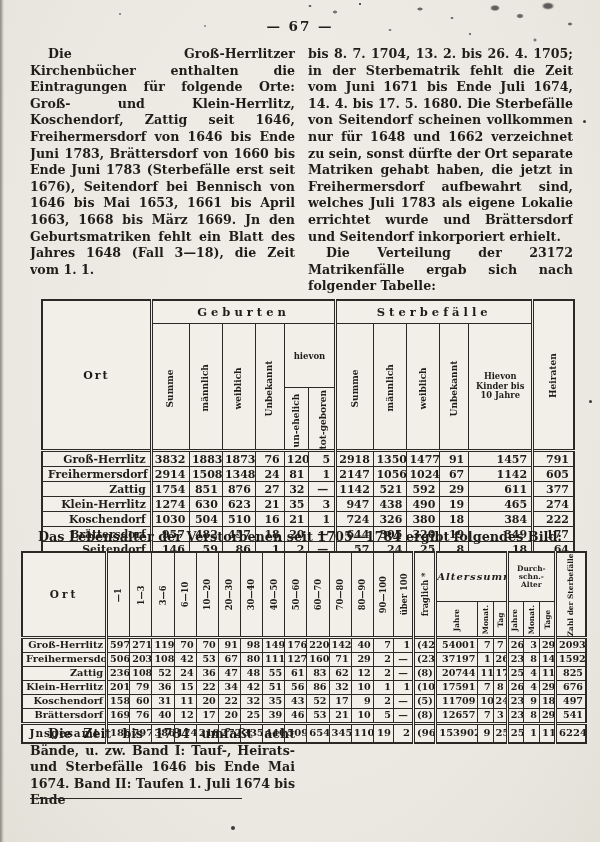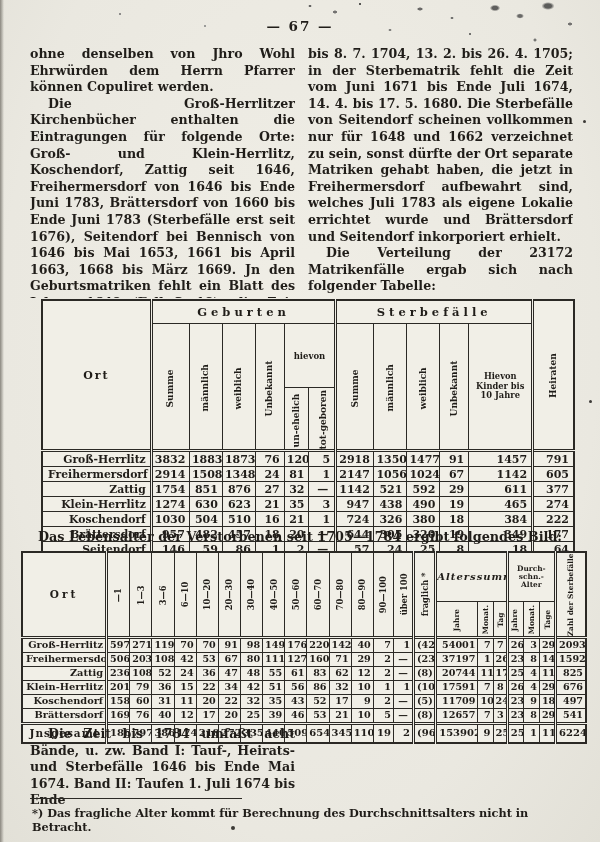--- a/index.html
+++ b/index.html
@@ -105,21 +105,20 @@
   <div class="edge-left"></div>
   <div class="dot" style="left:583px;top:120px;width:3px;height:3px;"></div>
   <div class="dot" style="left:589px;top:400px;width:3px;height:3px;"></div>
   <div class="dot" style="left:231px;top:826px;width:4px;height:4px;"></div>
   <div class="dot" style="left:582px;top:648px;width:3px;height:3px;"></div>
 
   <div class="page-num">— 67 —</div>
 
   <div class="cols intro">
     <div class="col">
-      <p>ohne denselben von Jhro Wohl Ehrwürden dem Herrn Pfarrer können Copuliret werden.</p>
       <p class="indent">Die Groß-Herrlitzer Kirchenbücher enthalten die Eintragungen für folgende Orte: Groß- und Klein-Herrlitz, Koschendorf, Zattig seit 1646, Freihermersdorf von 1646 bis Ende Juni 1783, Brättersdorf von 1660 bis Ende Juni 1783 (Sterbefälle erst seit 1676), Seitendorf bei Bennisch von 1646 bis Mai 1653, 1661 bis April 1663, 1668 bis März 1669. Jn den Geburtsmatriken fehlt ein Blatt des Jahres 1648 (Fall 3—18), die Zeit vom 1. 1.</p>
     </div>
     <div class="col">
       <p>bis 8. 7. 1704, 13. 2. bis 26. 4. 1705; in der Sterbematrik fehlt die Zeit vom Juni 1671 bis Ende Juli 1674, 14. 4. bis 17. 5. 1680. Die Sterbefälle von Seitendorf scheinen vollkommen nur für 1648 und 1662 verzeichnet zu sein, sonst dürfte der Ort separate Matriken gehabt haben, die jetzt in Freihermersdorf aufbewahrt sind, welches Juli 1783 als eigene Lokalie errichtet wurde und Brättersdorf und Seitendorf inkorporiert erhielt.</p>
       <p class="indent">Die Verteilung der 23172 Matrikenfälle ergab sich nach folgender Tabelle:</p>
     </div>
   </div>
 
   <div class="t1wrap">
     <table id="table1">
@@ -542,14 +541,13 @@
     </table>
   </div>
 
   <div class="cols bottom-text">
     <div class="col">
       <p class="indent">Die Zeit bis 1784 umfaßt acht Bände, u. zw. Band I: Tauf-, Heirats- und Sterbefälle 1646 bis Ende Mai 1674. Band II: Taufen 1. Juli 1674 bis Ende</p>
     </div>
   </div>
 
   <div class="footnote-rule"></div>
-  <div class="footnote">*) Das fragliche Alter kommt für Berechnung des Durchschnittsalters nicht in Betracht.</div>
 </div>
 
 </body></html>

